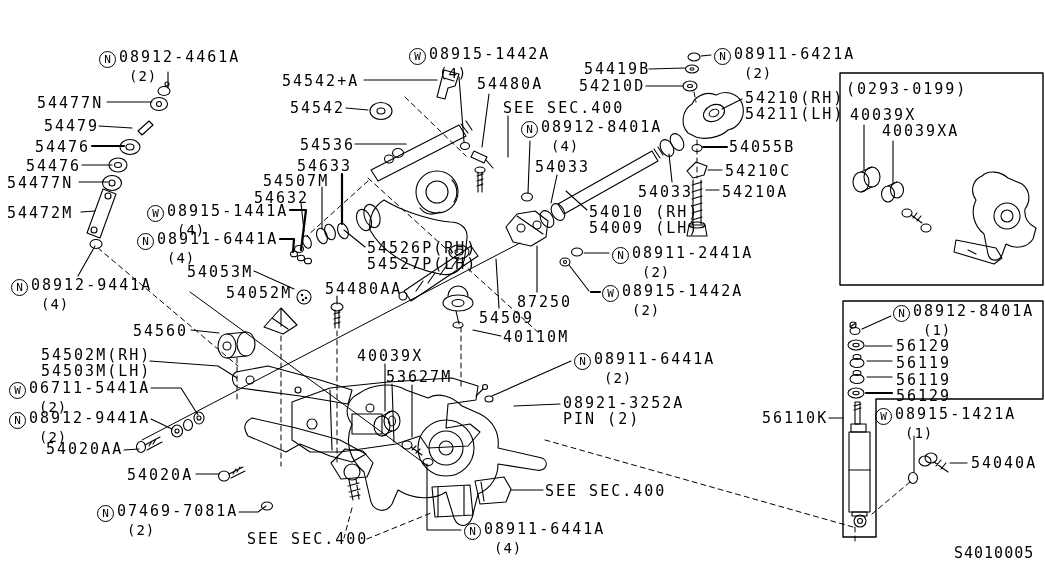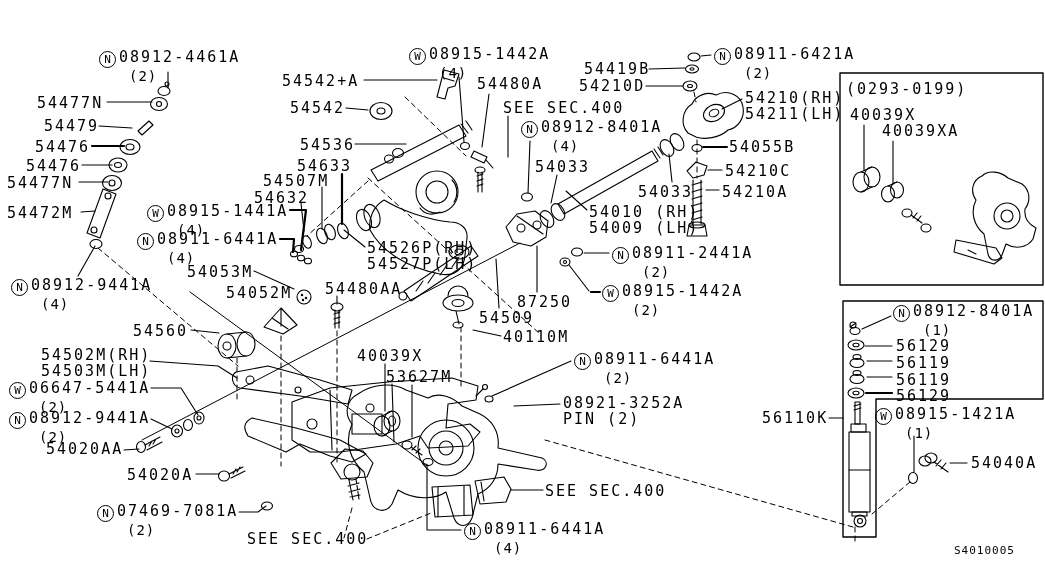--- a/index.html
+++ b/index.html
@@ -16,21 +16,21 @@
   .label .ln{display:block;}
   .label.has-prefix .ln{display:inline-block;vertical-align:top;}
   .label .circ{
     display:inline-block;width:15px;height:15px;border:1.6px solid #000;
     border-radius:50%;text-align:center;font-size:11px;line-height:15px;
     letter-spacing:0;margin-right:3px;vertical-align:-1px;
   }
   .label .qty{display:block;margin-left:30px;font-size:14px;letter-spacing:1px;}
   #diagram-code{
     position:absolute;left:954px;top:544px;color:#000;
-    font-size:11px;letter-spacing:1px;
+    font-size:15px;letter-spacing:1px;
   }
 </style>
 </head>
 <body>
 
 <div id="stage">
 
   <svg id="drawing" width="1045" height="572" viewBox="0 0 1045 572" fill="none" stroke="#000" stroke-width="1.1" stroke-linecap="round" stroke-linejoin="round">
 
     <g>
@@ -368,21 +368,21 @@
         <span class="ln">54526P(RH)</span>
         <span class="ln">54527P(LH)</span>
       </div>
       <div class="label" style="left: 133px; top: 323px;">
         <span class="ln">54560</span>
       </div>
       <div class="label" style="left: 41px; top: 347px;">
         <span class="ln">54502M(RH)</span>
         <span class="ln">54503M(LH)</span>
       </div>
-      <div class="label has-prefix" style="left: 9px; top: 380px;"><span class="circ">W</span><span class="ln">06647-5441A</span><span class="qty">(2)</span></div>
+      <div class="label has-prefix" style="left: 9px; top: 380px;"><span class="circ">W</span><span class="ln">06711-5441A</span><span class="qty">(2)</span></div>
       <div class="label has-prefix" style="left: 9px; top: 410px;"><span class="circ">N</span><span class="ln">08912-9441A</span><span class="qty">(2)</span></div>
       <div class="label" style="left: 46px; top: 441px;">
         <span class="ln">54020AA</span>
       </div>
       <div class="label" style="left: 127px; top: 467px;">
         <span class="ln">54020A</span>
       </div>
       <div class="label has-prefix" style="left: 97px; top: 503px;"><span class="circ">N</span><span class="ln">07469-7081A</span><span class="qty">(2)</span></div>
       <div class="label" style="left: 247px; top: 531px;">
         <span class="ln">SEE SEC.400</span>

